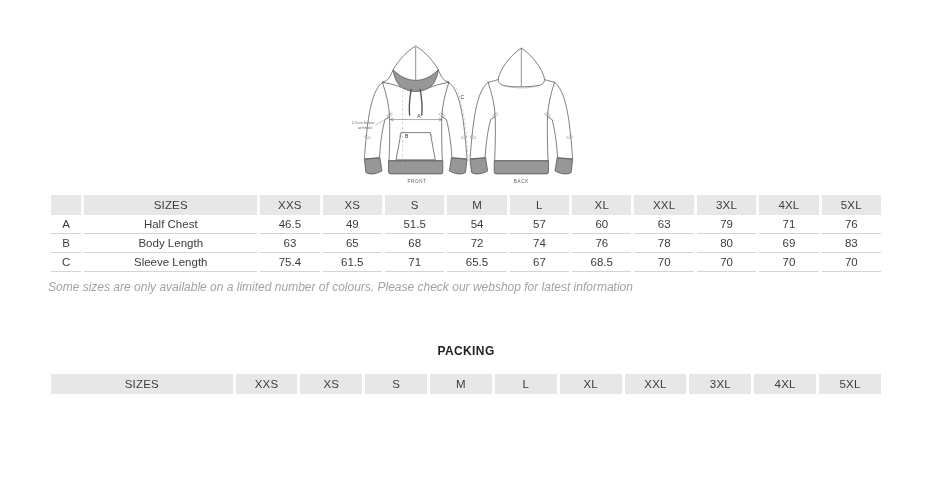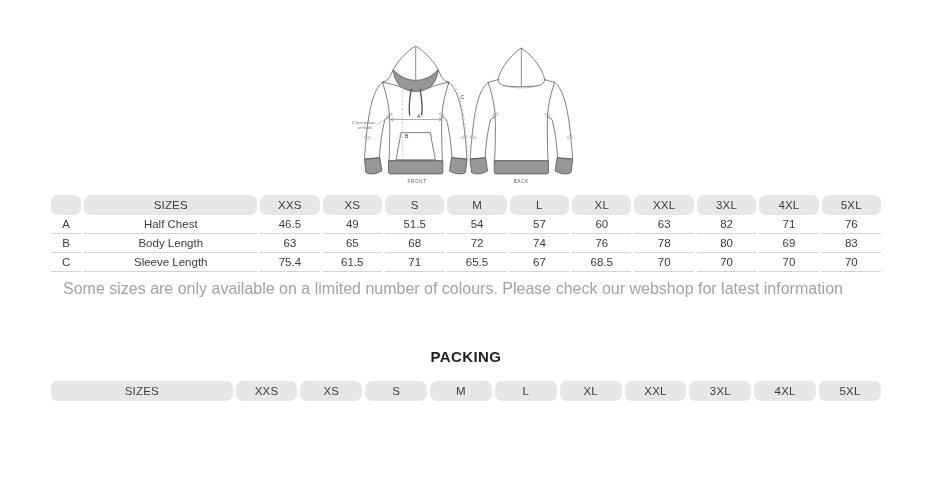--- a/index.html
+++ b/index.html
@@ -24,29 +24,29 @@
   .thin{fill:none;stroke:#8a8a8a;stroke-width:0.9;}
   .dash{fill:none;stroke:#a9a9a9;stroke-width:1;stroke-dasharray:5 4;}
   .measure{fill:none;stroke:#5a5a5a;stroke-width:1;}
   .cord{fill:none;stroke:#4f4f4f;stroke-width:2.6;stroke-linecap:round;}
   .marker{font-size:10px;fill:#2f2f2f;}
   .view-label{font-size:9px;fill:#5a5a5a;letter-spacing:1.5px;text-anchor:middle;}
   .anno{font-size:8px;fill:#6f6f6f;text-anchor:end;}
 
   
   table.tbl{width:100%;border-collapse:separate;border-spacing:3px 0;font-size:11.5px;color:var(--body-text);}
-  table.tbl th{background:var(--header-bg);font-weight:400;text-align:center;padding:4px 2px;letter-spacing:.2px;border-radius:7px;}
+  table.tbl th{background:var(--header-bg);font-weight:400;text-align:center;padding:4px 2px;letter-spacing:.2px;}
   table.tbl td{border-bottom:1px solid var(--row-border);text-align:center;padding:3px 2px;}
   th.cell-left,td.cell-left{text-align:left;padding-left:6px;}
   th.cell-indent,td.cell-indent{text-align:left;padding-left:26px;}
   .size-tbl{margin-top:5px;}
 
-  .note{color:var(--note-text);font-size:16px;margin:8px 0 0 15px;}
-
-  .packing-title{text-align:center;font-size:15px;font-weight:700;letter-spacing:.4px;color:#1f1f1f;margin:50px 0 16px 0;}
+  .note{font-style:italic;color:var(--note-text);font-size:12px;margin:8px 0 0 0;}
+
+  .packing-title{text-align:center;font-size:12px;font-weight:700;letter-spacing:.4px;color:#1f1f1f;margin:50px 0 16px 0;}
 </style>
 </head>
 <body>
 
 <div class="page">
 
   <div class="drawing-wrap">
     <svg viewBox="0 0 520 312">
 
       <g>
@@ -145,21 +145,21 @@
         <tr>
           <td class="cell-left">A</td>
           <td class="cell-left">Half Chest</td>
           <td>46.5</td>
           <td>49</td>
           <td>51.5</td>
           <td>54</td>
           <td>57</td>
           <td>60</td>
           <td>63</td>
-          <td>82</td>
+          <td>79</td>
           <td>71</td>
           <td>76</td>
         </tr>
         <tr>
           <td class="cell-left">B</td>
           <td class="cell-left">Body Length</td>
           <td>63</td>
           <td>65</td>
           <td>68</td>
           <td>72</td>

